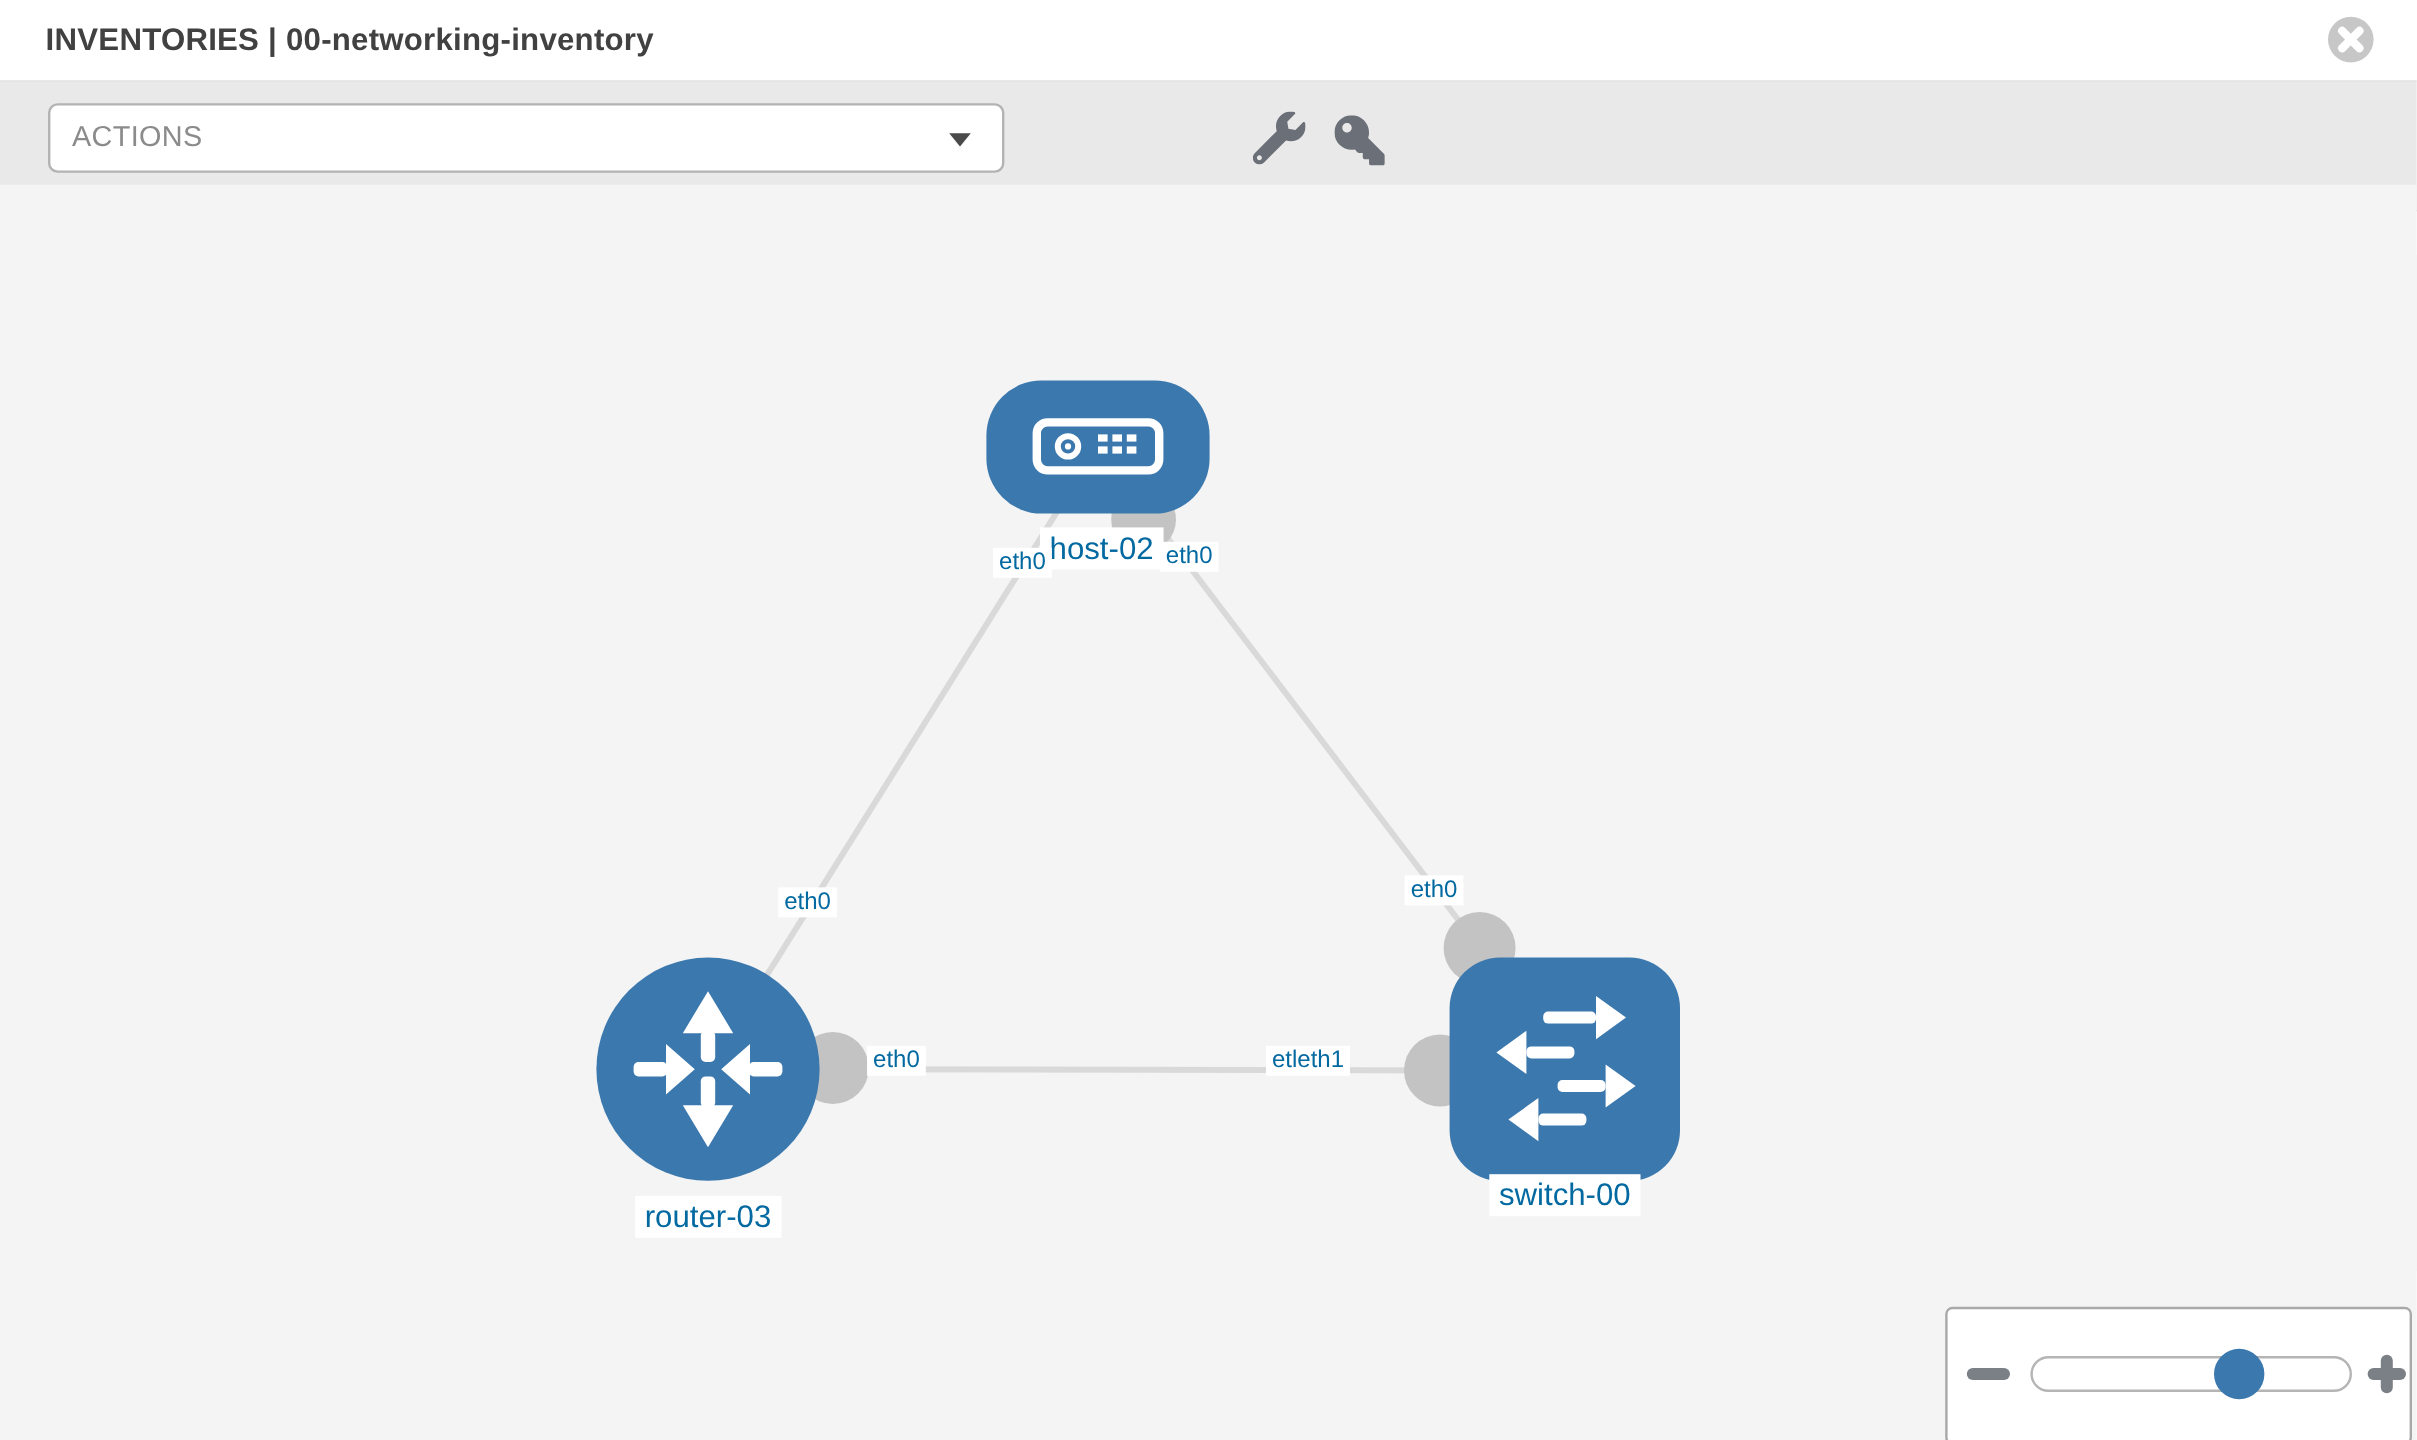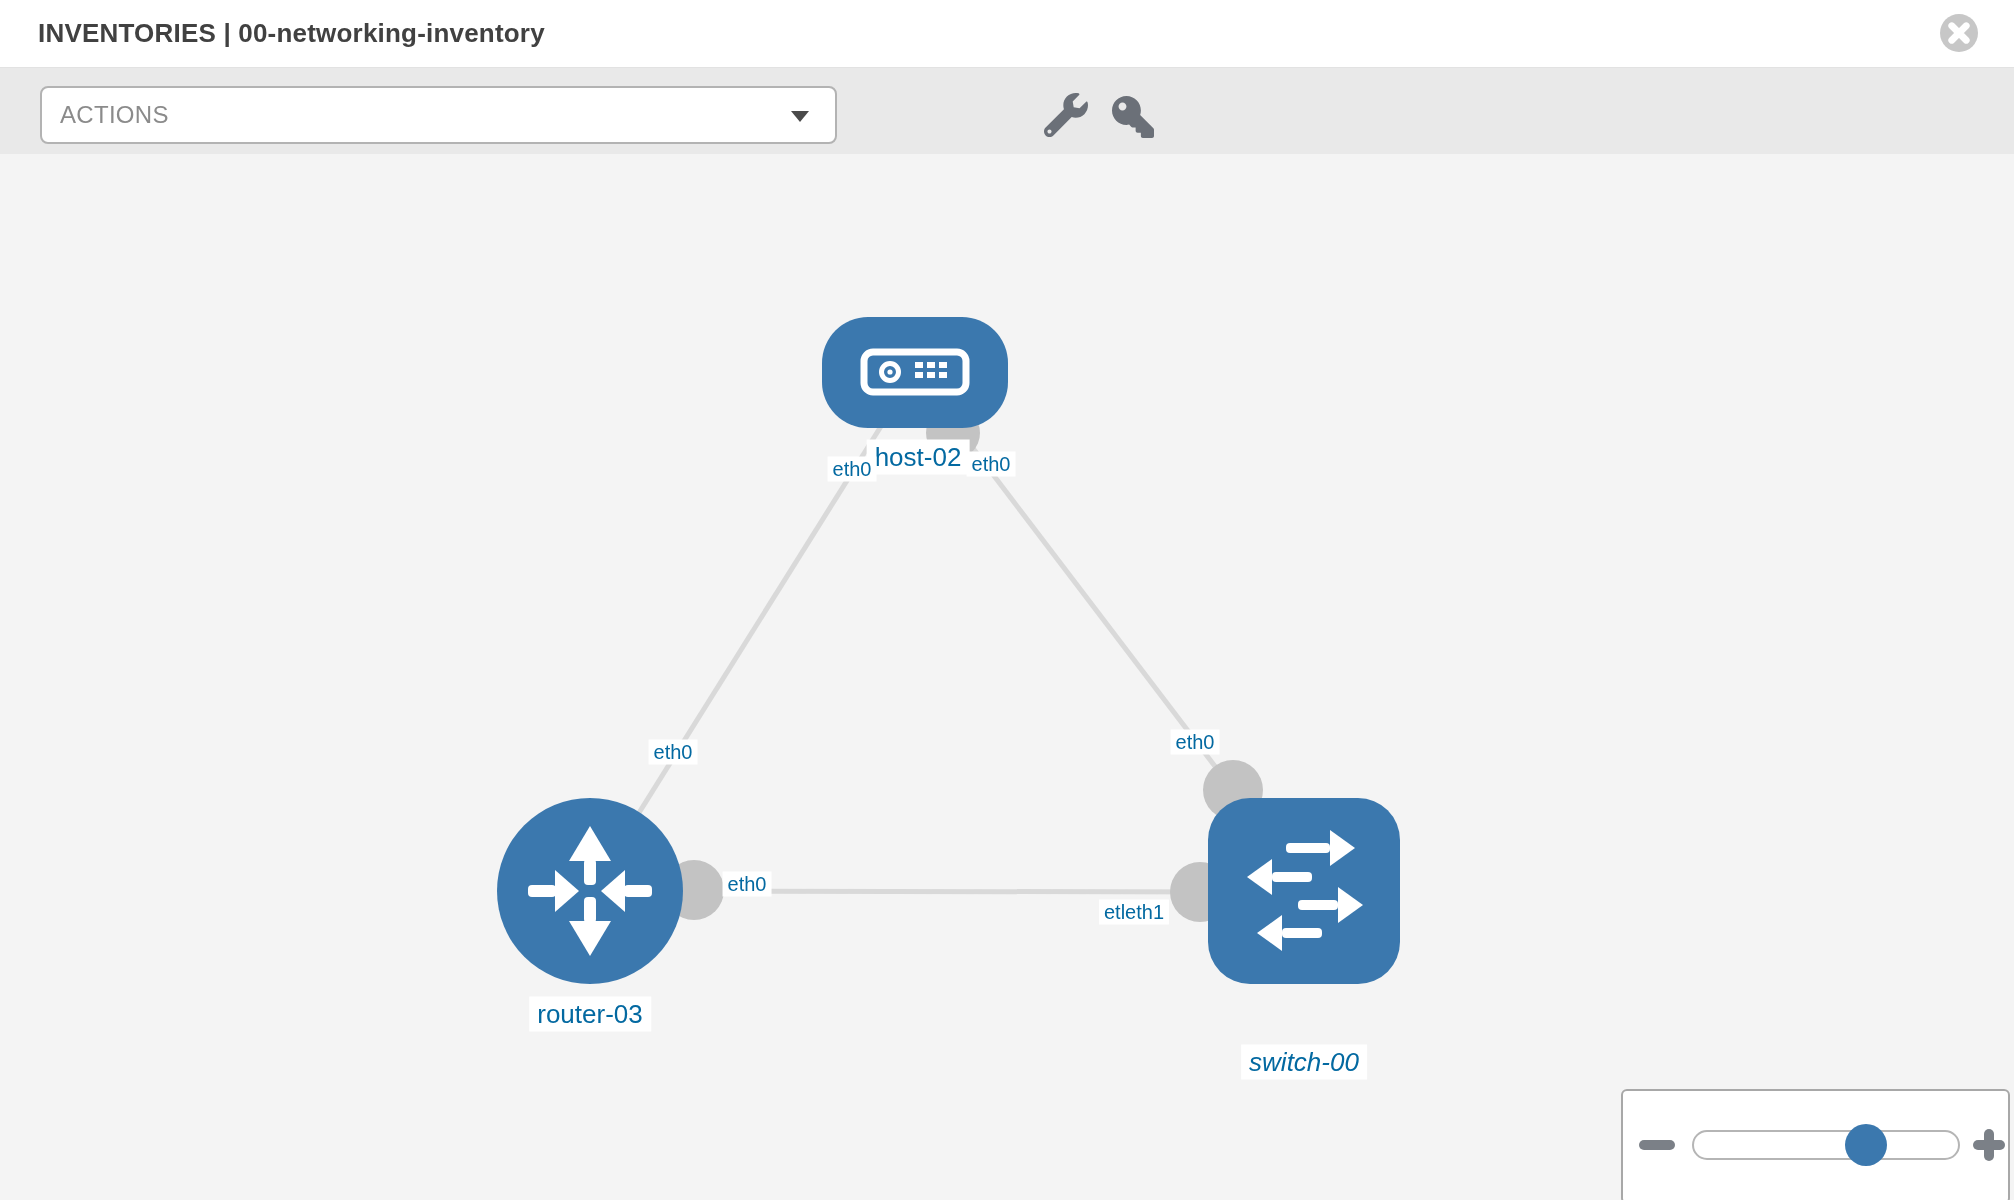--- a/index.html
+++ b/index.html
@@ -158,28 +158,28 @@
           <rect x="1298" y="900" width="40" height="10" rx="4"></rect>
             <polygon points="1338,887 1338,923 1363,905"></polygon>
           <rect x="1282" y="928" width="40" height="10" rx="4"></rect>
             <polygon points="1282,915 1282,951 1257,933"></polygon>
         </g>
       </g>
     </svg>
 
     <div class="label node-label" style="left:918px;  top:303px;">host-02</div>
     <div class="label node-label" style="left:590px;  top:860px;">router-03</div>
-    <div class="label node-label" style="left:1304px; top:908px;font-style:italic;">switch-00</div>
+    <div class="label node-label" style="left:1304px; top:842px;">switch-00</div>
 
     <div class="label iface-label" style="left:852px;  top:315px;">eth0</div>
     <div class="label iface-label" style="left:991px;  top:310px;">eth0</div>
     <div class="label iface-label" style="left:673px;  top:598px;">eth0</div>
     <div class="label iface-label" style="left:1195px; top:588px;">eth0</div>
     <div class="label iface-label" style="left:747px;  top:730px;">eth0</div>
-    <div class="label iface-label" style="left:1134px; top:730px;margin-top:28px;">etleth1</div>
+    <div class="label iface-label" style="left:1090px; top:730px;">etleth1</div>
 
     <div class="zoom-panel">
       <div class="zoom-value">130%</div>
       <button class="zoom-minus"></button>
       <div class="zoom-slider">
         <div class="zoom-thumb"></div>
       </div>
       <button class="zoom-plus">
         <span class="ph"></span>
         <span class="pv"></span>

